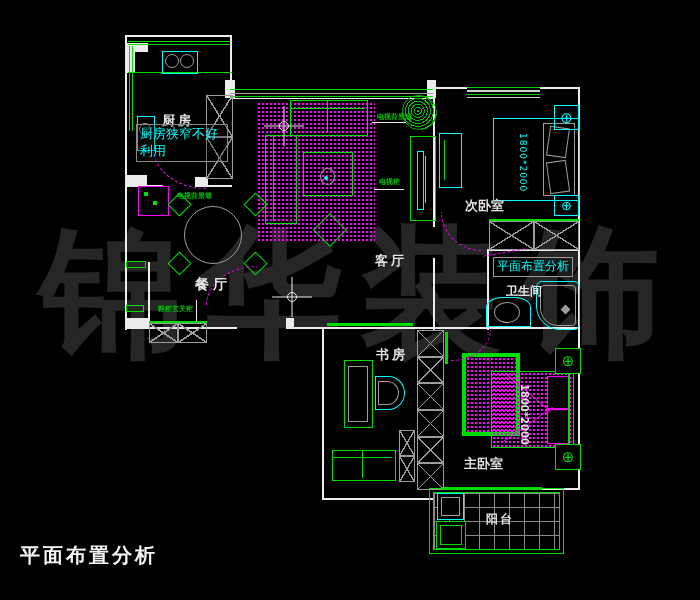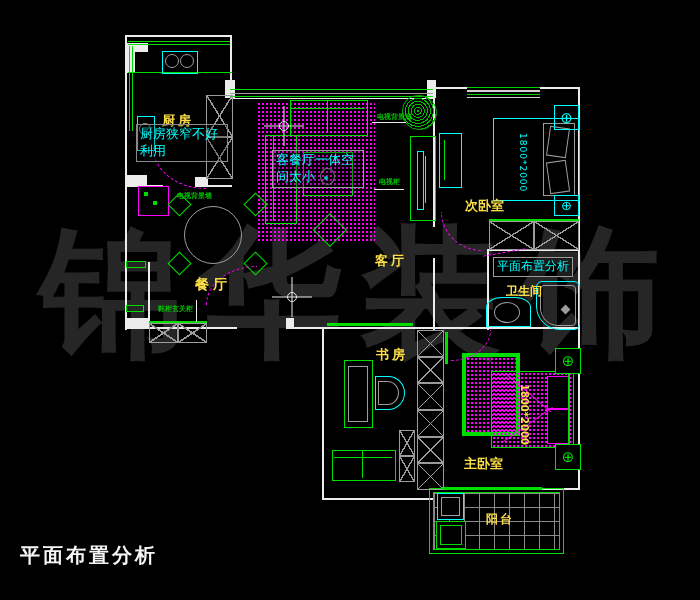--- a/index.html
+++ b/index.html
@@ -9,21 +9,21 @@
   .w   {position:absolute;background:#ececec;z-index:2;}
   .gl  {position:absolute;background:#00dd00;z-index:2;}
   .g   {position:absolute;border:1px solid #00dd00;z-index:2;}
   .c   {position:absolute;border:1px solid #00ffff;z-index:2;}
   .cl  {position:absolute;background:#00ffff;z-index:2;}
   .gy  {position:absolute;border:1px solid #9c9c9c;z-index:2;}
   .gyl {position:absolute;background:#9c9c9c;z-index:2;}
   .ms  {position:absolute;border:1px solid #ff00ff;z-index:2;}
   .arc {position:absolute;z-index:2;}
   .speckm{background-image:radial-gradient(#ff00ff 0.8px,transparent 0.9px);background-size:4px 4px;}
-  .lbl {position:absolute;color:#fde047;font-weight:bold;white-space:nowrap;z-index:4;}
+  .lbl {position:absolute;color:#e5e5e5;font-weight:bold;white-space:nowrap;z-index:4;}
   .note{position:absolute;color:#00ffff;border:1px solid #9c9c9c;line-height:1.3;z-index:5;
         padding:1px 3px;background:rgba(0,0,0,0.25);}
   .tiny{position:absolute;color:#00c000;font-size:7px;white-space:nowrap;z-index:4;font-weight:bold;}
   .vtxt{writing-mode:vertical-rl;text-orientation:mixed;}
   .xcab{position:absolute;display:flex;z-index:2;}
   .xcab.v{flex-direction:column;}
   .xc{flex:1;border:1px solid #9c9c9c;
       background:
        linear-gradient(to top right, transparent calc(50% - 0.7px), #9c9c9c calc(50% - 0.7px) calc(50% + 0.7px), transparent calc(50% + 0.7px)),
        linear-gradient(to bottom right, transparent calc(50% - 0.7px), #9c9c9c calc(50% - 0.7px) calc(50% + 0.7px), transparent calc(50% + 0.7px));}
@@ -226,21 +226,20 @@
   <div class="lbl" style="left:162px;top:112px;font-size:13px;letter-spacing:3px">厨房</div>
   <div class="lbl" style="left:195px;top:276px;font-size:14px;letter-spacing:4px">餐厅</div>
   <div class="lbl" style="left:375px;top:252px;font-size:13px;letter-spacing:3px">客厅</div>
   <div class="lbl" style="left:465px;top:197px;font-size:13px">次卧室</div>
   <div class="lbl" style="left:506px;top:283px;font-size:12px">卫生间</div>
   <div class="lbl" style="left:376px;top:346px;font-size:13px;letter-spacing:3px">书房</div>
   <div class="lbl" style="left:464px;top:455px;font-size:13px">主卧室</div>
   <div class="lbl" style="left:486px;top:511px;font-size:12px;letter-spacing:2px">阳台</div>
 
   <div class="note" style="left:136px;top:124px;width:84px;font-size:13px;border-color:#8a8a8a">厨房狭窄不好利用</div>
-  <div class="note" style="left:272px;top:150px;width:84px;font-size:13px">客餐厅一体空间太小</div>
   <div class="note" style="left:493px;top:257px;width:72px;font-size:12px;white-space:nowrap">平面布置分析</div>
 
   <div class="tiny" style="left:177px;top:191px">电视背景墙</div>
   <div class="tiny" style="left:158px;top:304px">鞋柜玄关柜</div>
   <div class="tiny" style="left:377px;top:112px">电视背景墙</div>
   <div class="tiny" style="left:379px;top:177px">电视柜</div>
 
   <div id="title">平面布置分析</div>
 
 </div>

